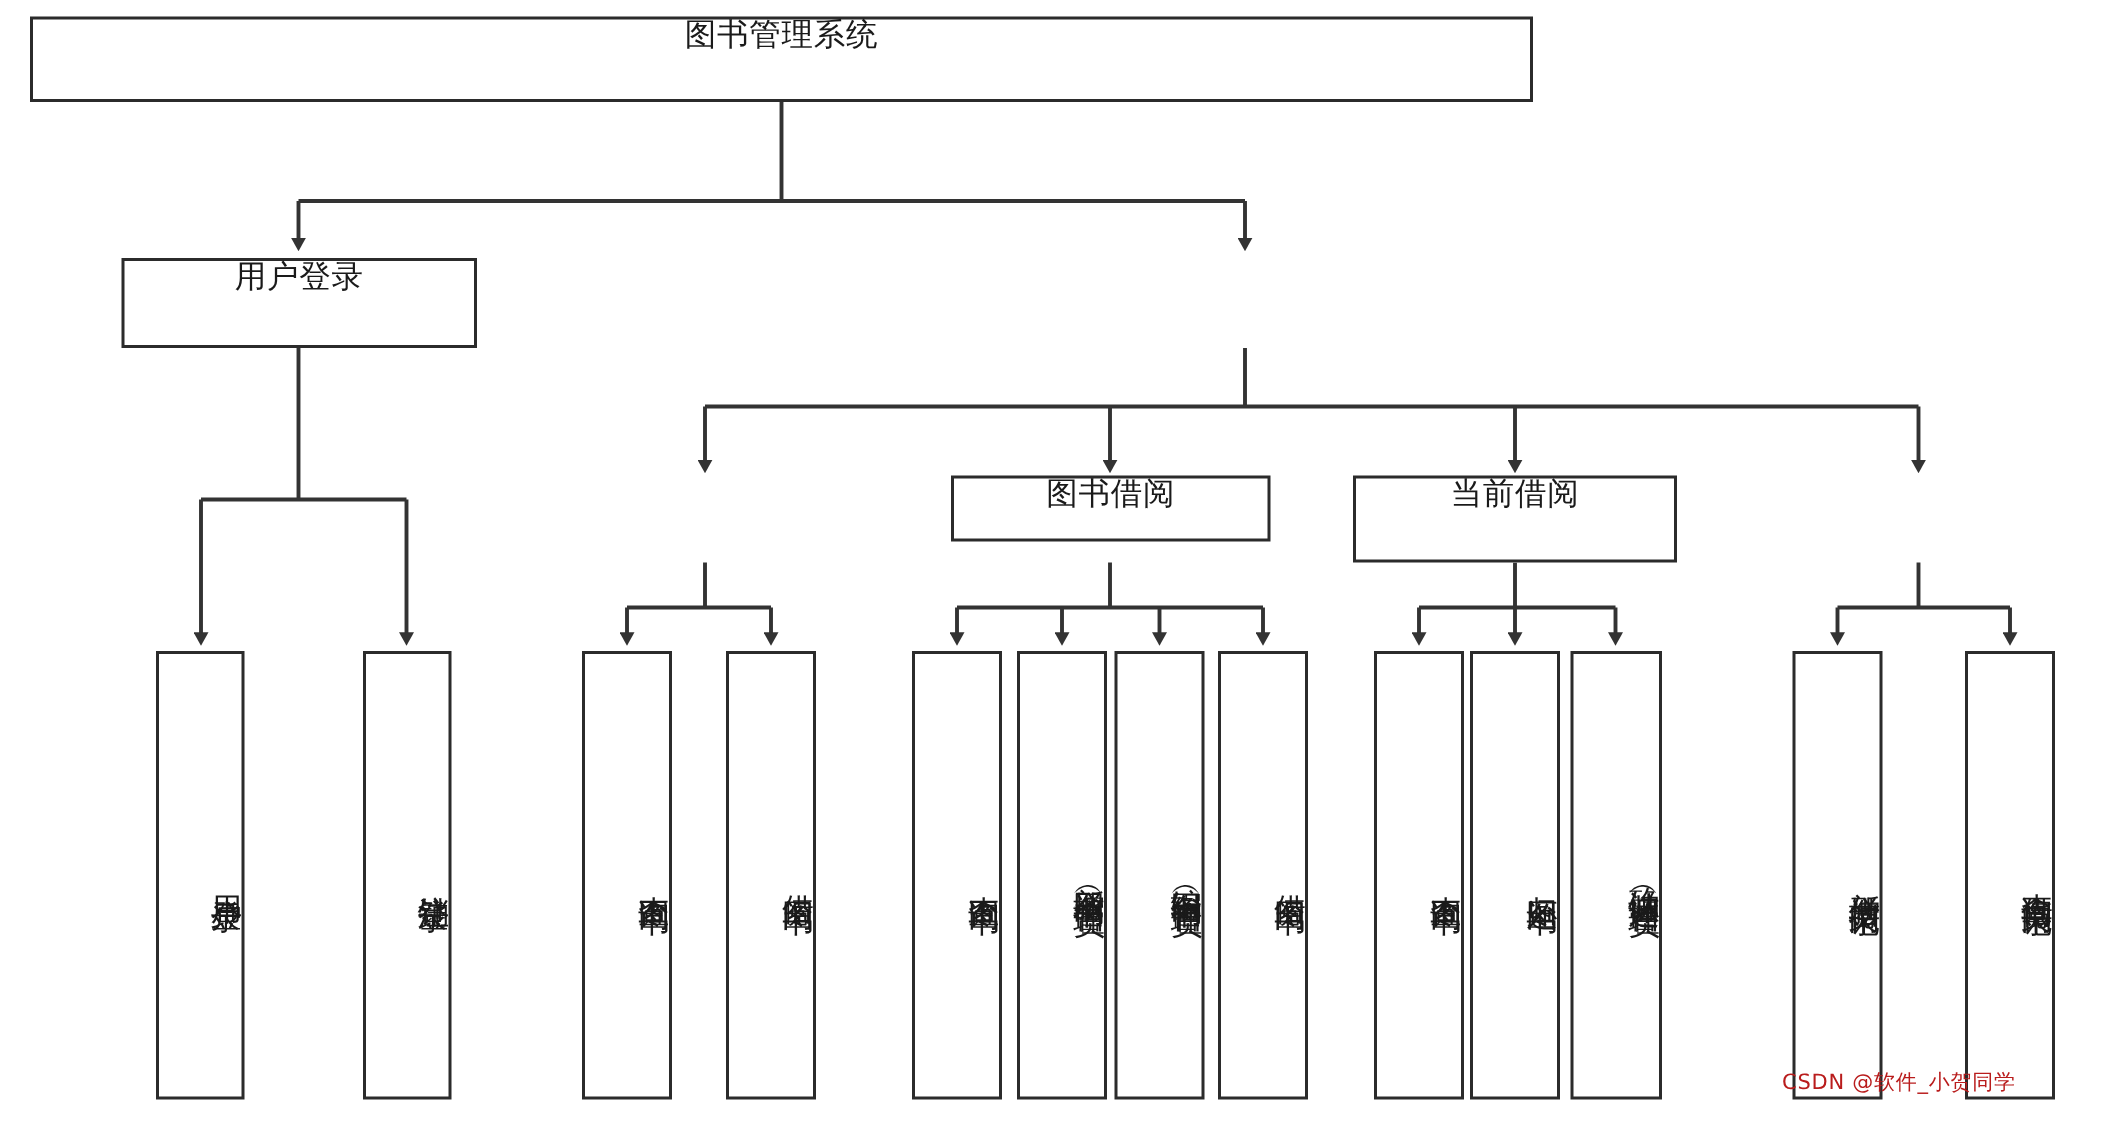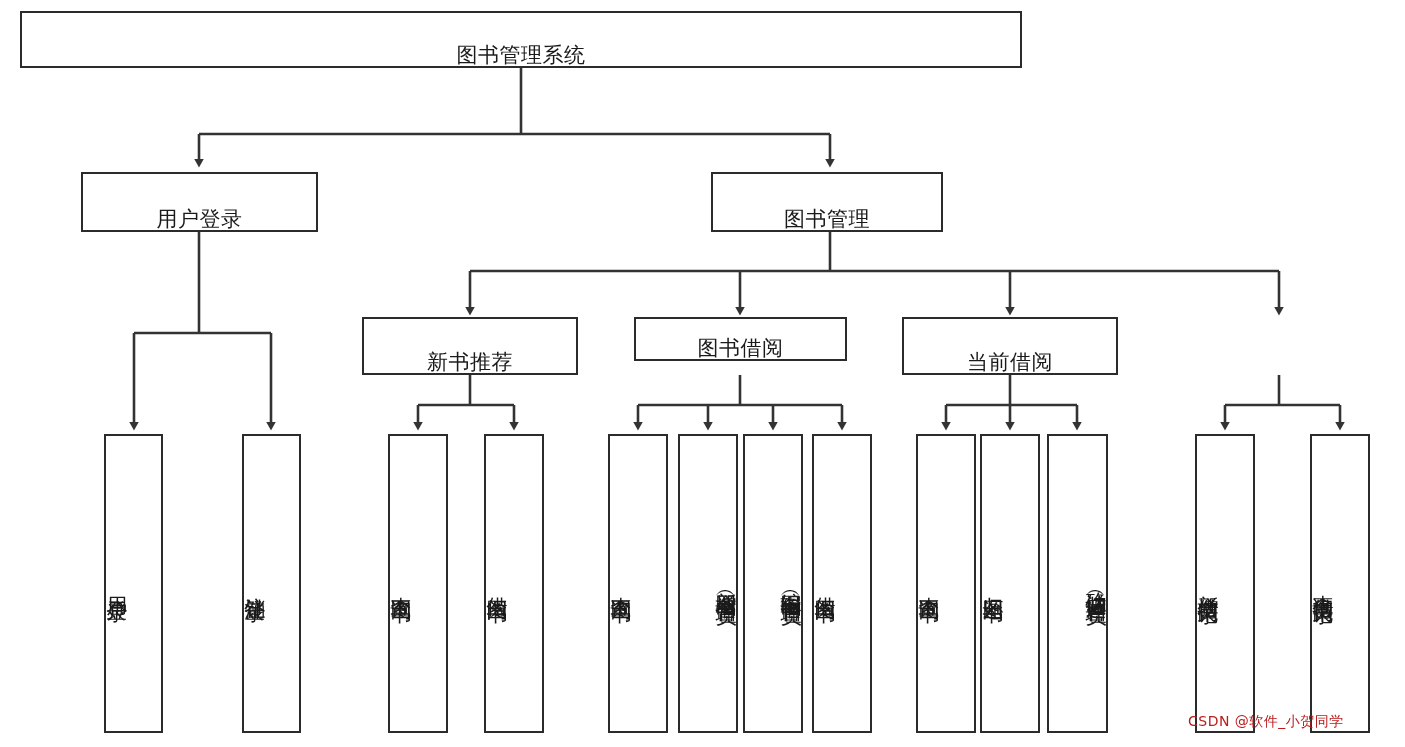--- a/index.html
+++ b/index.html
@@ -23,21 +23,21 @@
     top: 0;
     width: 1405px;
     height: 747px;
   }
   .node {
     position: absolute;
     box-sizing: border-box;
     border: 2px solid #2b2b2b;
     background: #ffffff;
     display: flex;
-    align-items: flex-end;
+    align-items: flex-start;
     justify-content: center;
     color: #1a1a1a;
     line-height: 1.0;
   }
   .node-h {
     font-size: 21px;
     letter-spacing: 0.5px;
   }
   .node-v {
     font-size: 21px;
@@ -125,27 +125,21 @@
     </g>
   </svg>
 
   <div class="node node-h" style="left:20px; top:11px; width:1002px; height:57px;">
     <span>图书管理系统</span>
   </div>
 
   <div class="node node-h" style="left:81px; top:172px; width:237px; height:60px;">
     <span>用户登录</span>
   </div>
-  <div class="node node-h" style="left:711px; top:172px; width:232px; height:60px;">
-    <span>图书管理</span>
-  </div>
 
-  <div class="node node-h" style="left:362px; top:317px; width:216px; height:58px;">
-    <span>新书推荐</span>
-  </div>
   <div class="node node-h" style="left:634px; top:317px; width:213px; height:44px;">
     <span>图书借阅</span>
   </div>
   <div class="node node-h" style="left:902px; top:317px; width:216px; height:58px;">
     <span>当前借阅</span>
   </div>
 
   <div class="node node-v" style="left:104px; top:434px; width:59px; height:299px;">
     <span>用户登录</span>
   </div>

